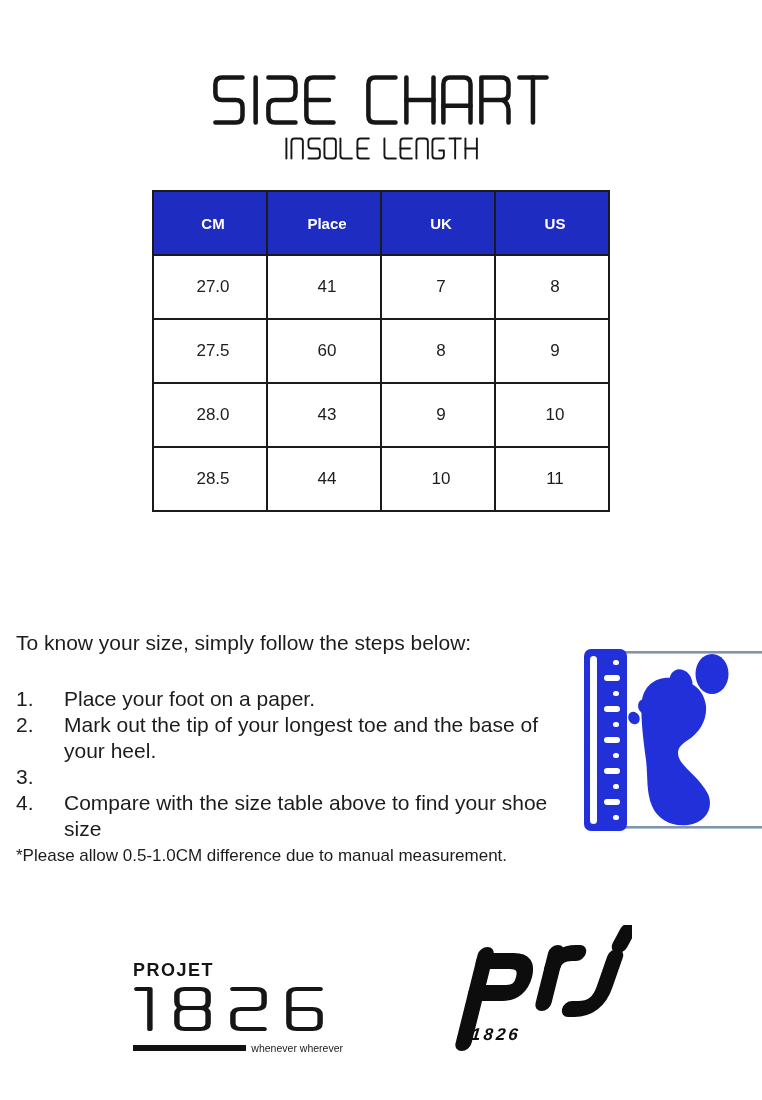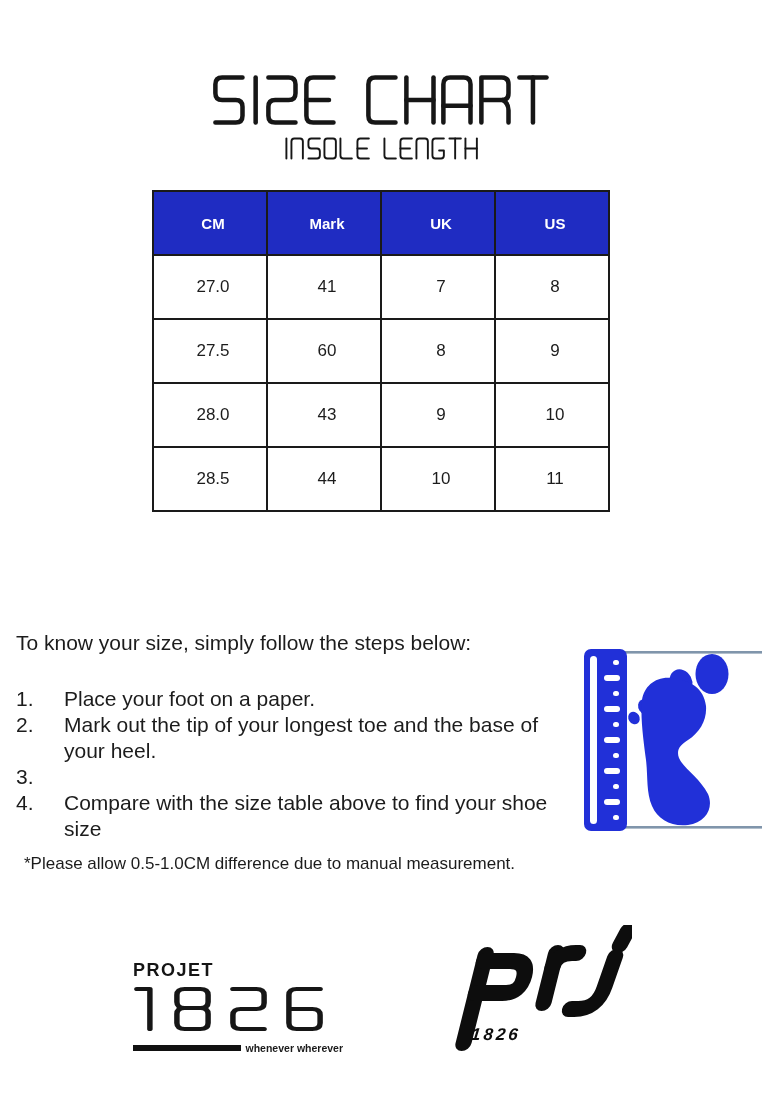--- a/index.html
+++ b/index.html
@@ -31,32 +31,32 @@
     font-size:15px;font-weight:bold;height:60px;
   }
   .size-table td{height:60px;font-size:17px;background:#ffffff;}
 
   
   .instructions{position:absolute;left:16px;top:630px;width:566px;font-size:21px;line-height:26px;}
   .instructions .intro{margin:0 0 30px 0;}
   .step-list{margin:0;padding:0;list-style:none;}
   .step-item{display:flex;}
   .step-num{width:48px;flex:0 0 48px;}
-  .note{position:absolute;left:16px;top:846px;font-size:17px;margin:8px;}
+  .note{position:absolute;left:16px;top:846px;font-size:17px;margin:0;}
 
   
   .measure-icon{position:absolute;top:648px;right:0;width:178px;height:184px;}
 
   
   .projet-logo{position:absolute;left:133px;top:960px;width:210px;}
   .projet-brand{font-size:18px;font-weight:bold;letter-spacing:1.5px;color:#151515;}
   .projet-number{display:flex;gap:17px;margin-top:5px;align-items:flex-end;}
   .projet-bottom{display:flex;align-items:center;margin-top:10px;}
   .projet-bar{width:117px;height:6px;background:#111;}
-  .projet-tagline{font-size:10.5px;font-weight:bold;margin-left:5px;letter-spacing:0px;color:#1b1b1b;white-space:nowrap;}
+  .projet-tagline{font-size:10.5px;font-weight:normal;margin-left:5px;letter-spacing:0px;color:#1b1b1b;white-space:nowrap;}
 
   .prj-logo{position:absolute;left:447px;top:925px;width:185px;height:130px;}
   .prj-number{
     position:absolute;left:24px;top:100px;
     font-size:17px;font-weight:bold;font-style:italic;letter-spacing:3px;
     transform:skewX(-6deg);color:#0d0d0d;
   }
 </style>
 </head>
 <body>
@@ -142,21 +142,21 @@
         <path d="M3,3 V43" fill="none" stroke="#161616" stroke-width="4" stroke-linecap="round" stroke-linejoin="round"></path>
         <path d="M27,3 V43" fill="none" stroke="#161616" stroke-width="4" stroke-linecap="round" stroke-linejoin="round"></path>
         <path d="M3,23 H27" fill="none" stroke="#161616" stroke-width="4" stroke-linecap="round" stroke-linejoin="round"></path>
       </svg>
     </div>
 
   <table class="size-table">
     <thead>
       <tr>
         <th>CM</th>
-        <th>Mark</th>
+        <th>Place</th>
         <th>UK</th>
         <th>US</th>
       </tr>
     </thead>
     <tbody>
       <tr>
         <td>27.0</td>
         <td>41</td>
         <td>7</td>
         <td>8</td>

